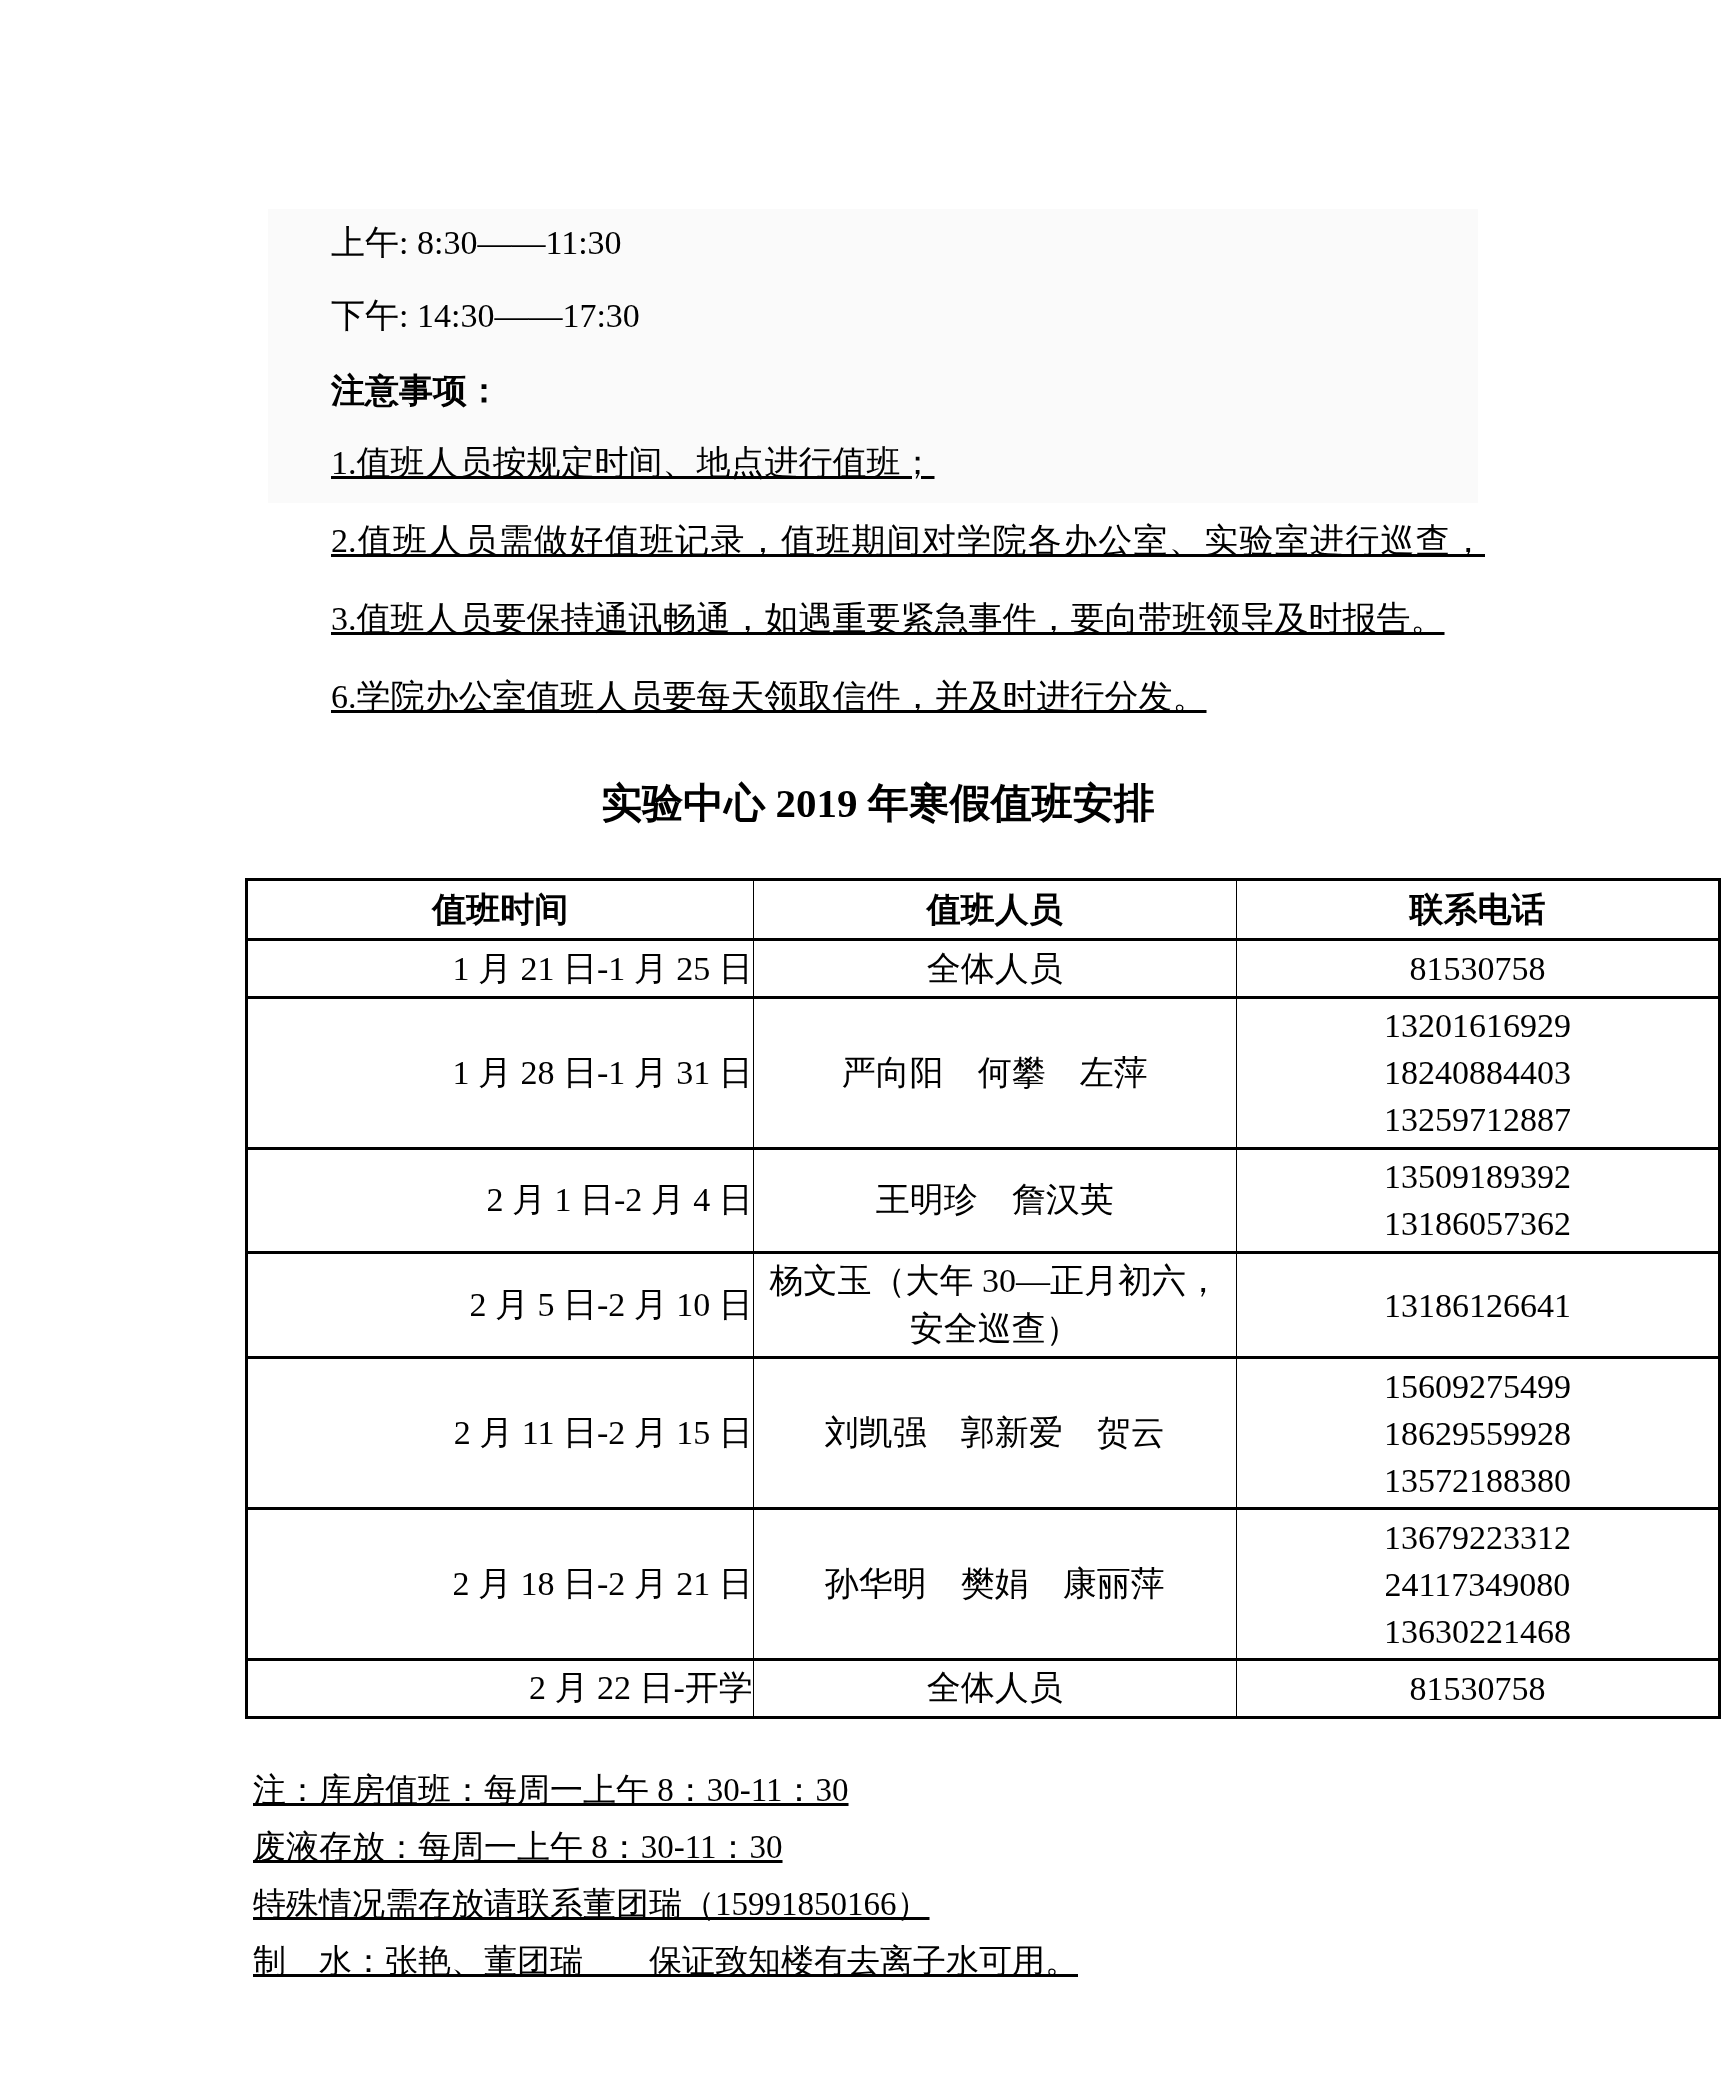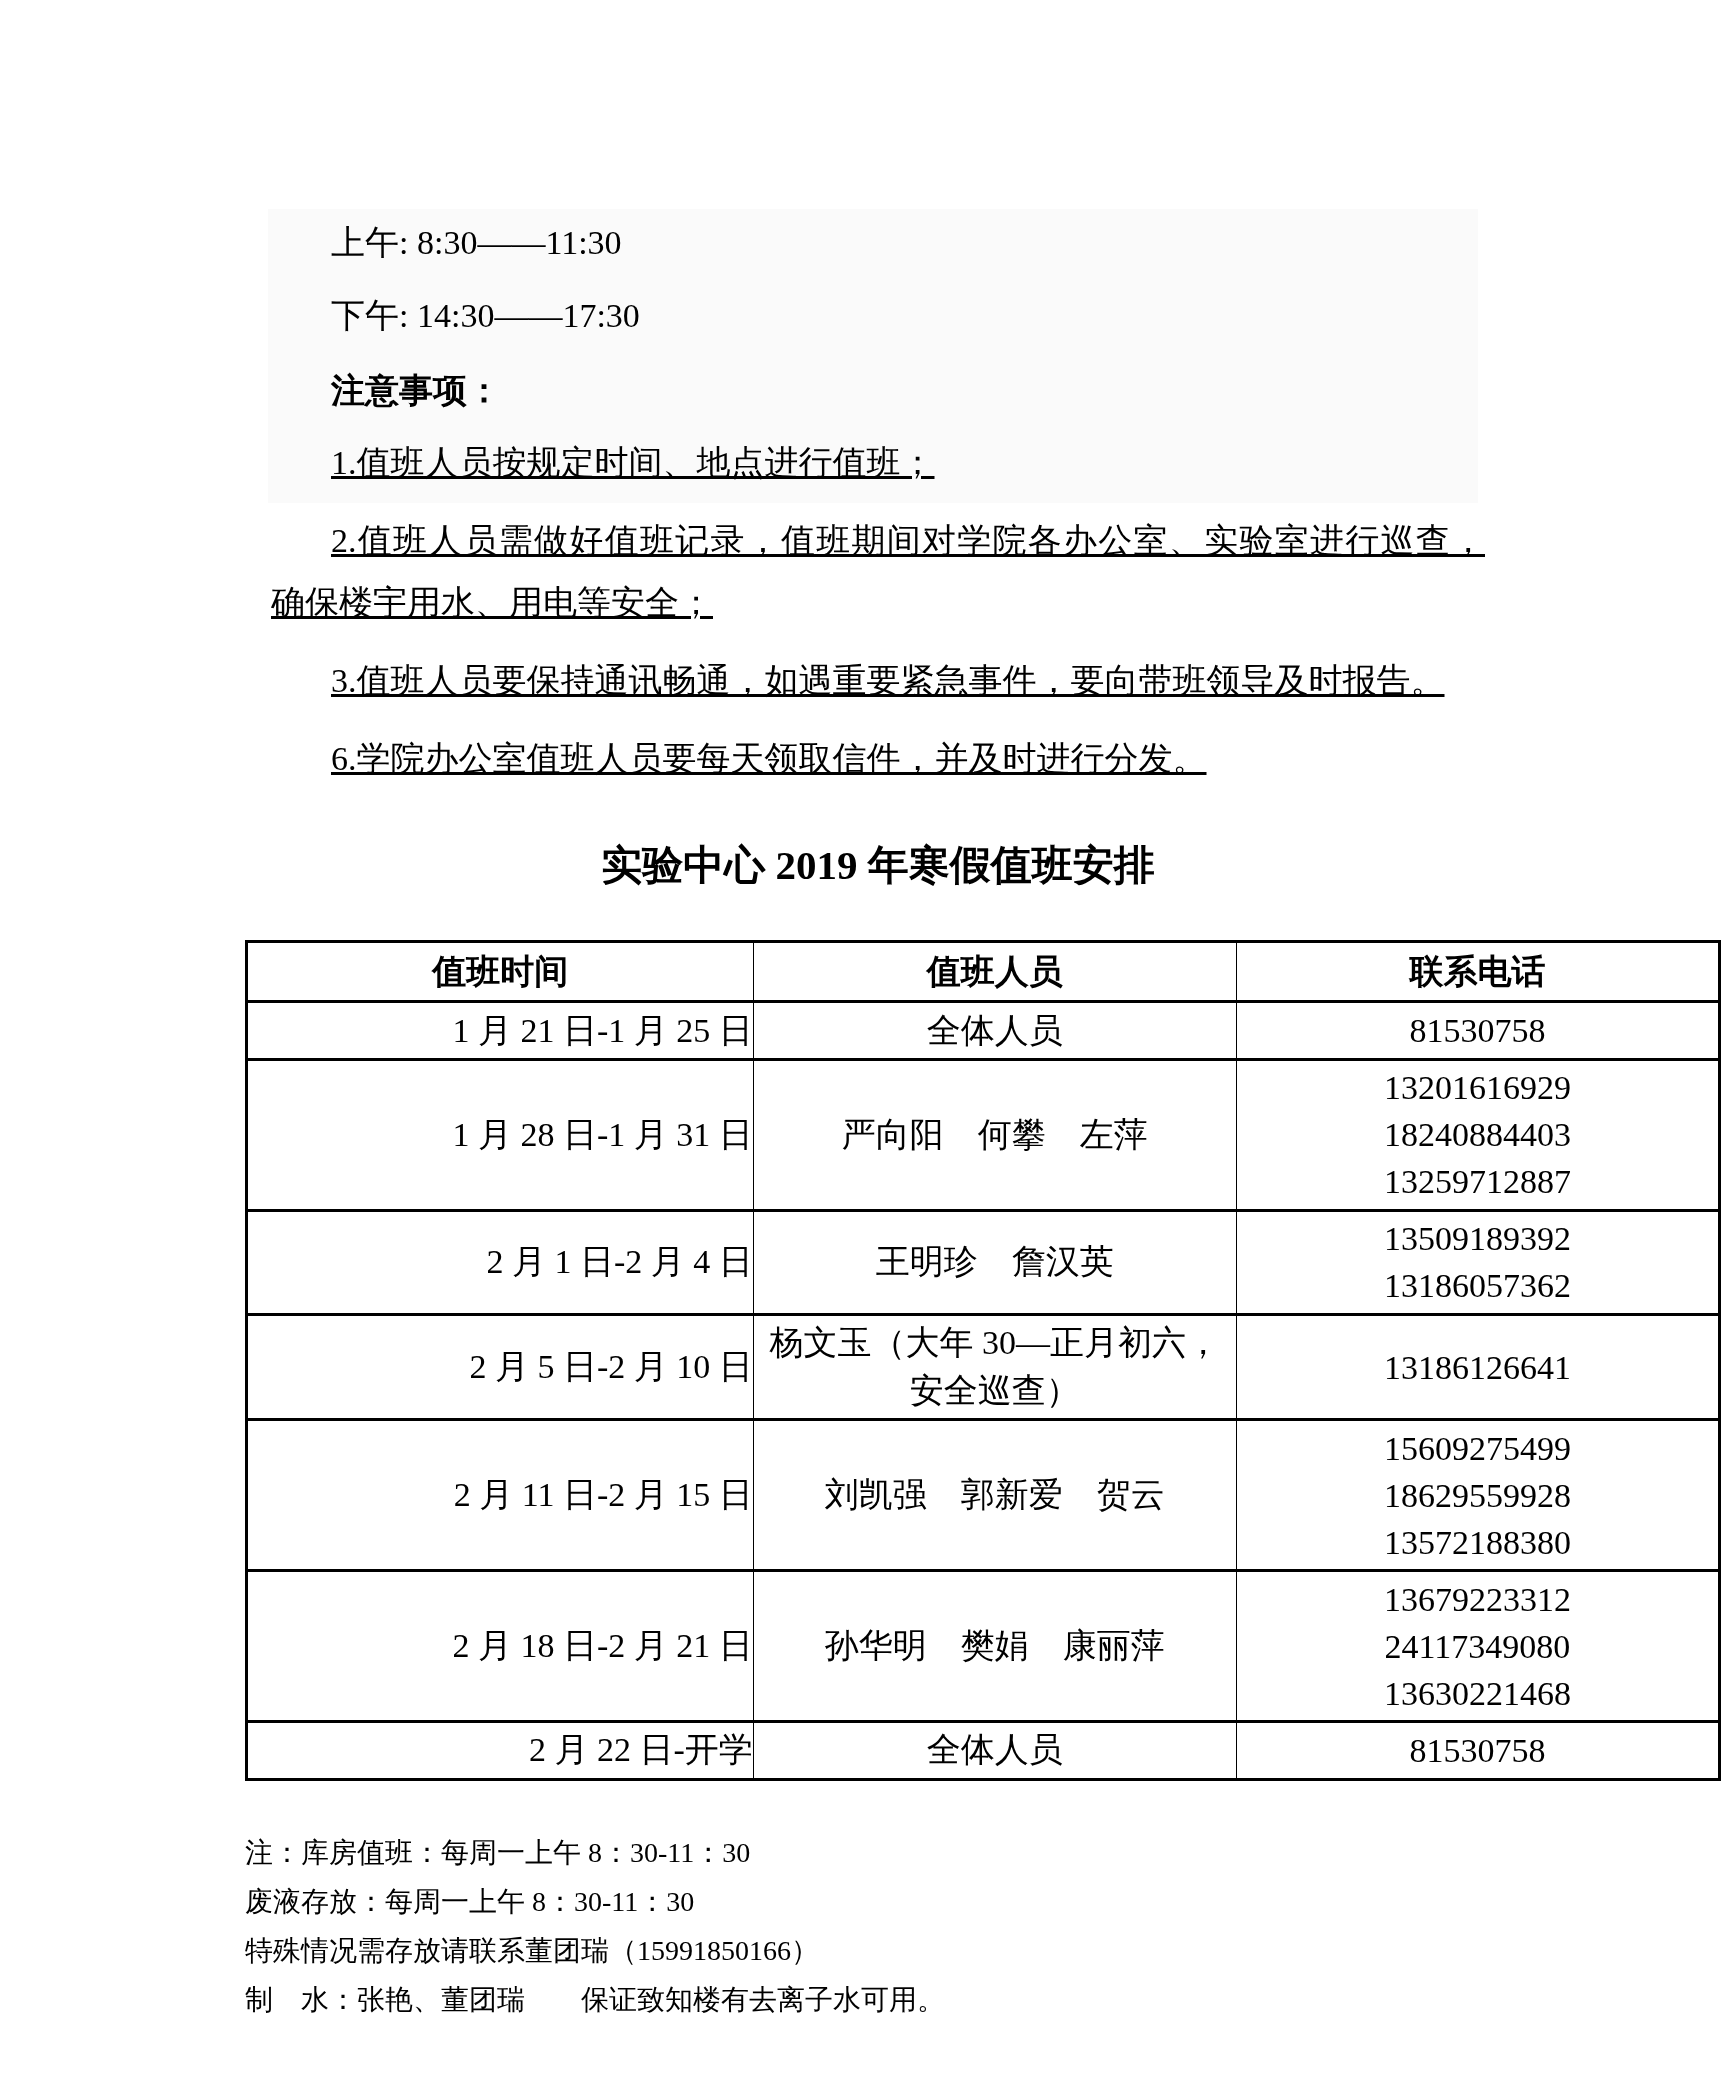--- a/index.html
+++ b/index.html
@@ -101,45 +101,45 @@
     text-align: center;
     padding: 3.4px 0;
   }
   .phone-line { line-height: 47px; }
 
   .footnotes {
     margin: 47px 0 0 245px;
     width: 1248px;
   }
   .footnote {
-    font-size: 28px;
+    font-size: 33px;
     line-height: 49px;
-    margin: 0;
+    margin: 8px;
     white-space: pre-line;
+    text-decoration: underline;
   }
 </style>
 </head>
 <body>
 
 <div class="page">
   <div class="highlight-block"></div>
 
   <div class="doc">
     <div class="intro-wrap">
       <p class="intro-line">上午: 8:30——11:30</p>
       <p class="intro-line">下午: 14:30——17:30</p>
       <p class="intro-line intro-label">注意事项：</p>
 
       <div class="notice-list" id="notice-list">
           <div class="notice-item">
             <div class="line first">1.值班人员按规定时间、地点进行值班；</div>
           </div>
           <div class="notice-item">
             <div class="line first stretch">2.值班人员需做好值班记录，值班期间对学院各办公室、实验室进行巡查，</div>
-            <div class="line">确保楼宇用水、用电等安全；</div>
           </div>
           <div class="notice-item">
             <div class="line first">3.值班人员要保持通讯畅通，如遇重要紧急事件，要向带班领导及时报告。</div>
           </div>
           <div class="notice-item">
             <div class="line first">6.学院办公室值班人员要每天领取信件，并及时进行分发。</div>
           </div>
         </div>
     </div>
 

